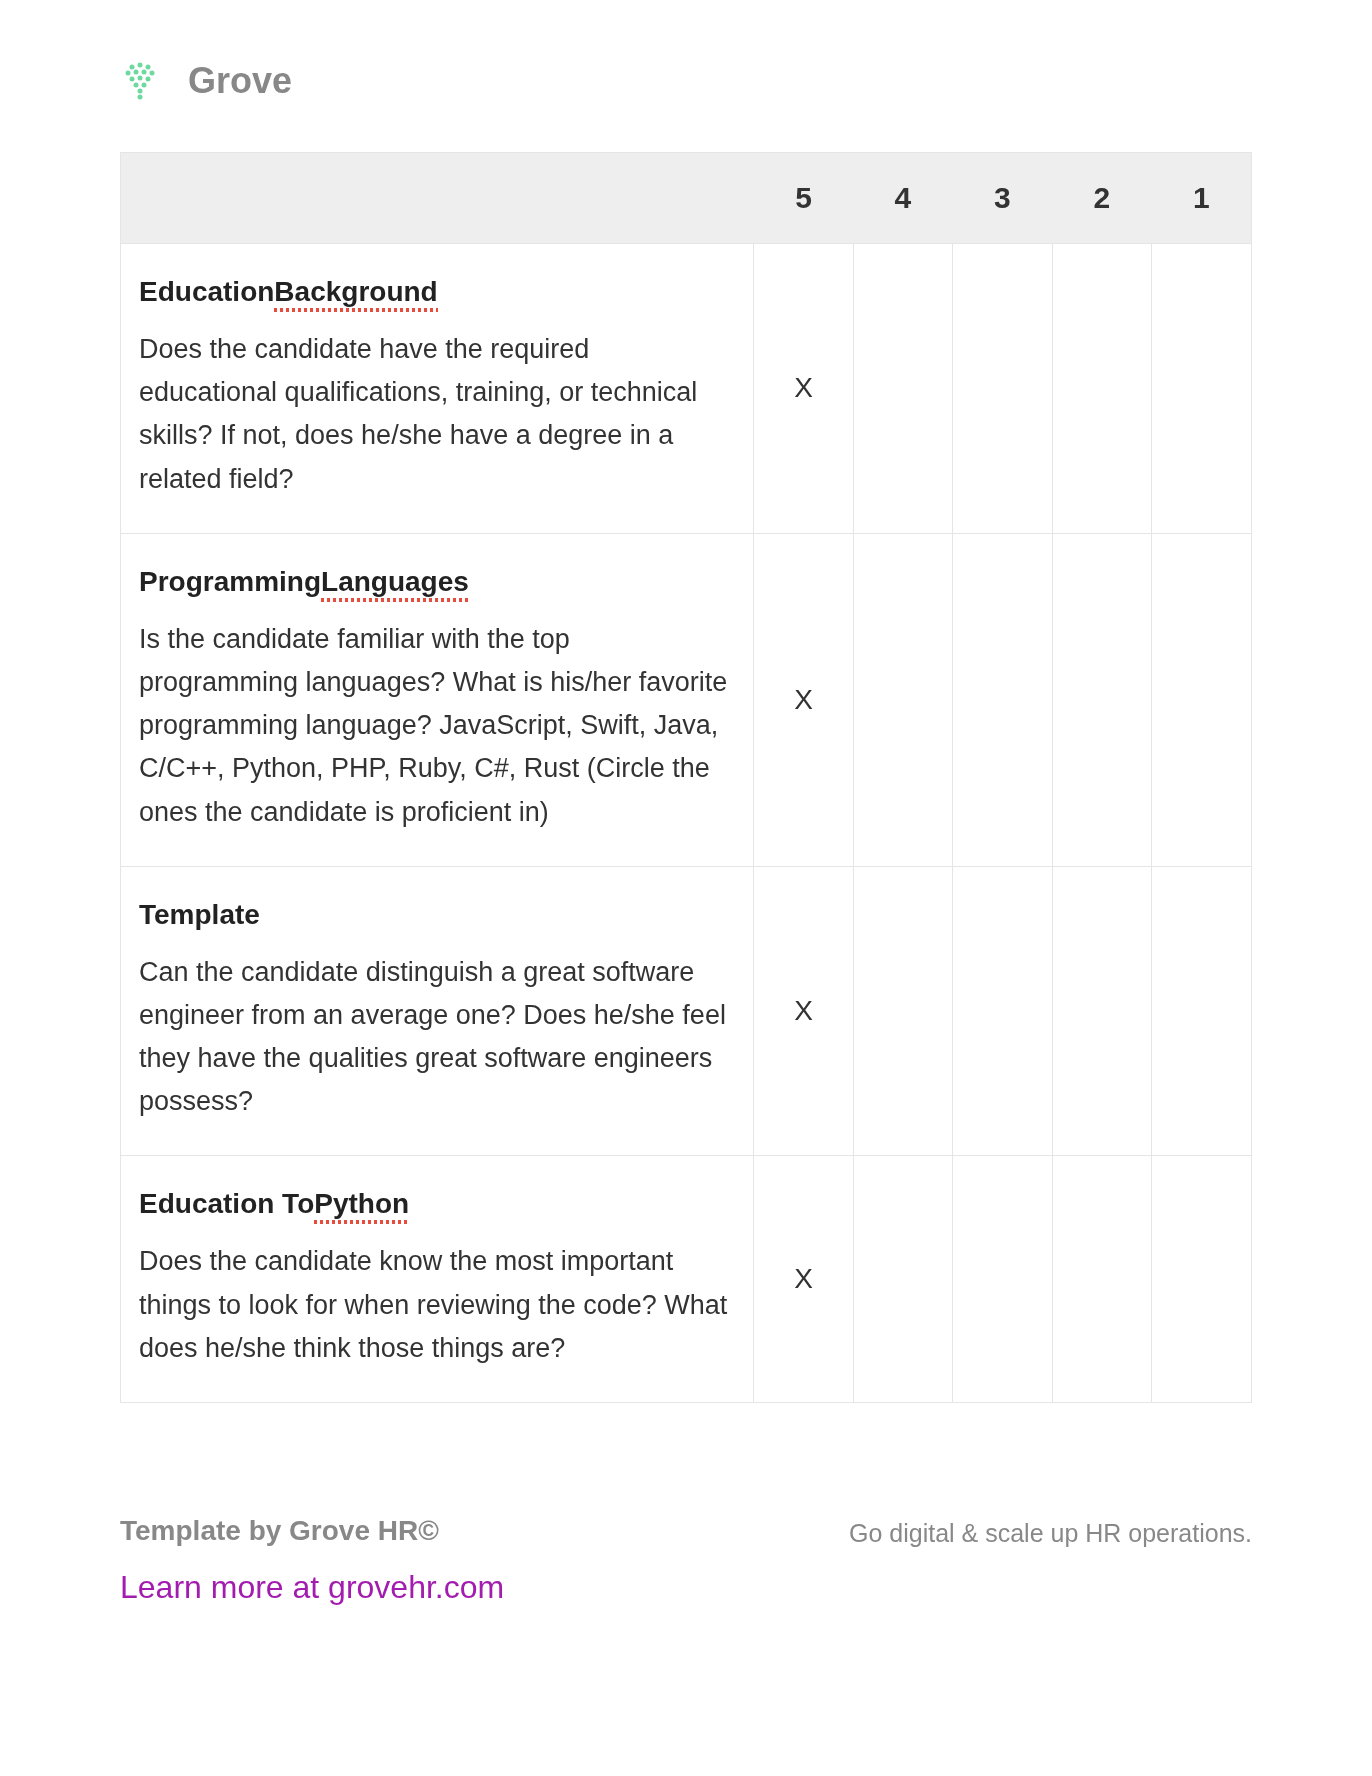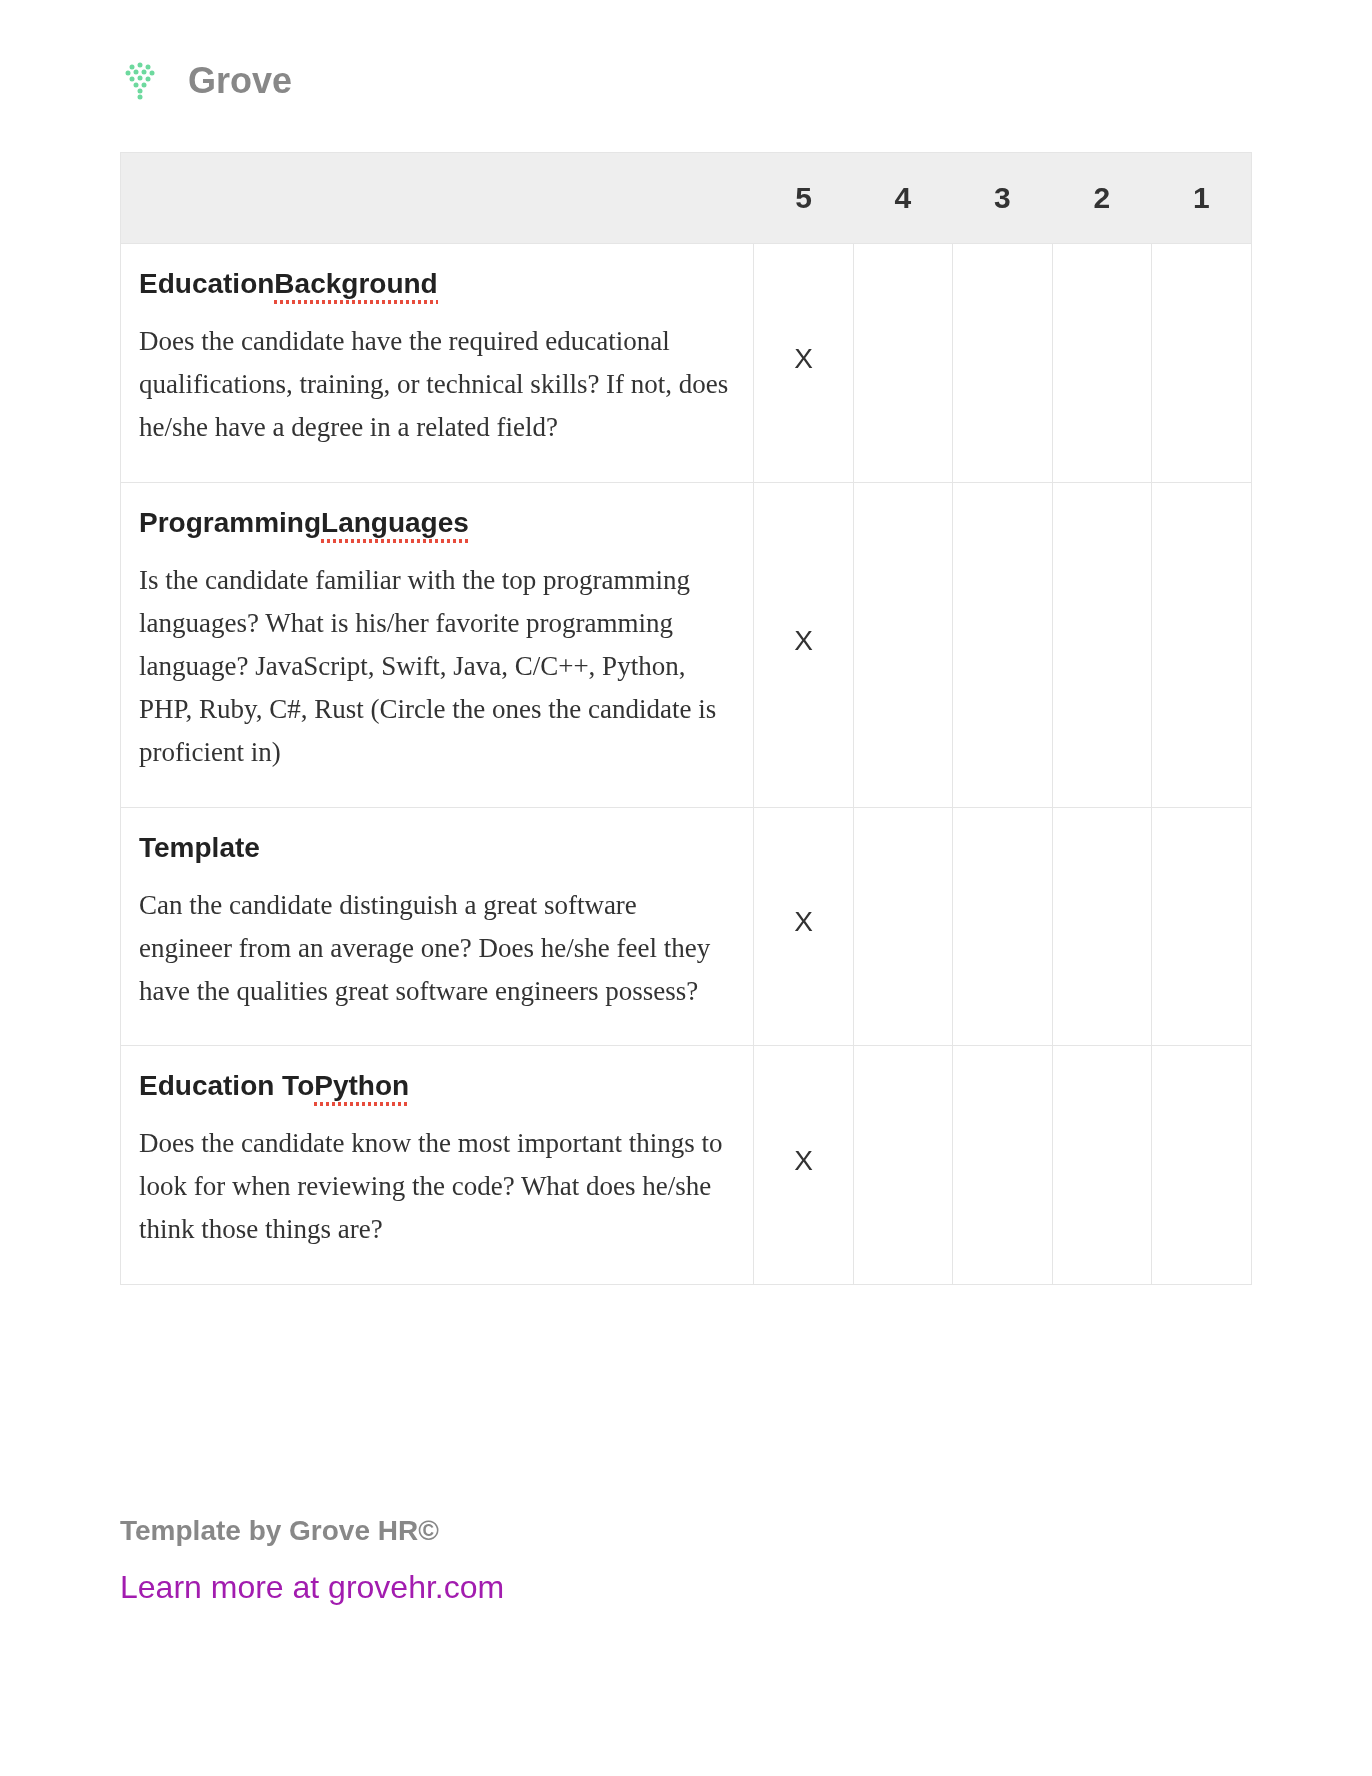--- a/index.html
+++ b/index.html
@@ -52,21 +52,21 @@
       width: 56%;
       text-align: left;
     }
     th.rating-col {
       width: 8.8%;
     }
     tbody tr {
       border-top: 1px solid #e5e5e5;
     }
     td {
-      padding: 24px 18px 32px 18px;
+      padding: 32px 18px 32px 18px;
       vertical-align: middle;
       color: #333;
       border-right: 1px solid #e5e5e5;
     }
     td:last-child {
       border-right: none;
     }
     td.criteria-cell {
       padding-left: 18px;
       padding-right: 20px;
@@ -90,21 +90,20 @@
     }
     .title-word {
       position: relative;
       display: inline-block;
     }
     .criteria-desc {
       font-size: 27px;
       font-weight: 400;
       color: #333;
       line-height: 1.6;
-      font-family: Liberation Serif, serif;
     }
     td.rating-cell {
       text-align: center;
       font-size: 28px;
       color: #333;
       vertical-align: middle;
     }
     .footer {
       position: absolute;
       bottom: 170px;
@@ -205,14 +204,15 @@
       </tbody>
   </table>
 </div>
 
 <div class="footer">
   <div class="footer-left">
     <div class="footer-title">Template by Grove HR©</div>
     <div class="footer-sub">Learn more at grovehr.com</div>
   </div>
   <div class="footer-right">
+    <div>Go digital &amp; scale up HR operations.</div>
   </div>
 </div>
 
 </body></html>

